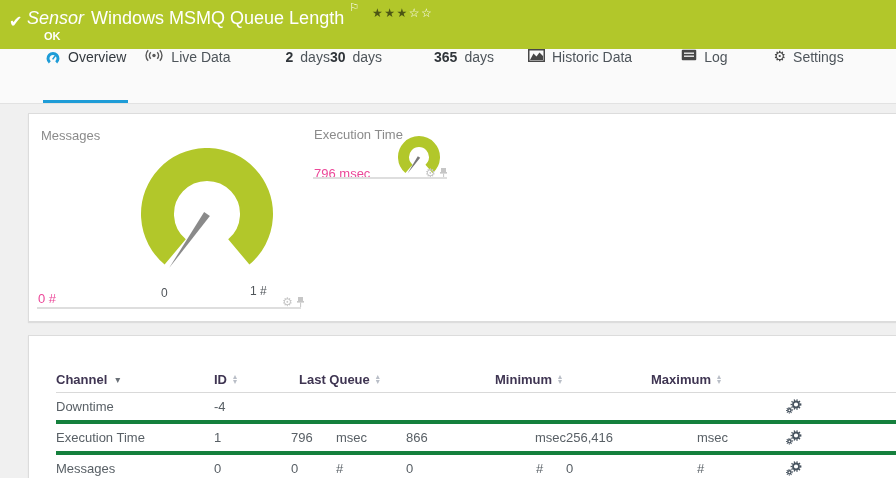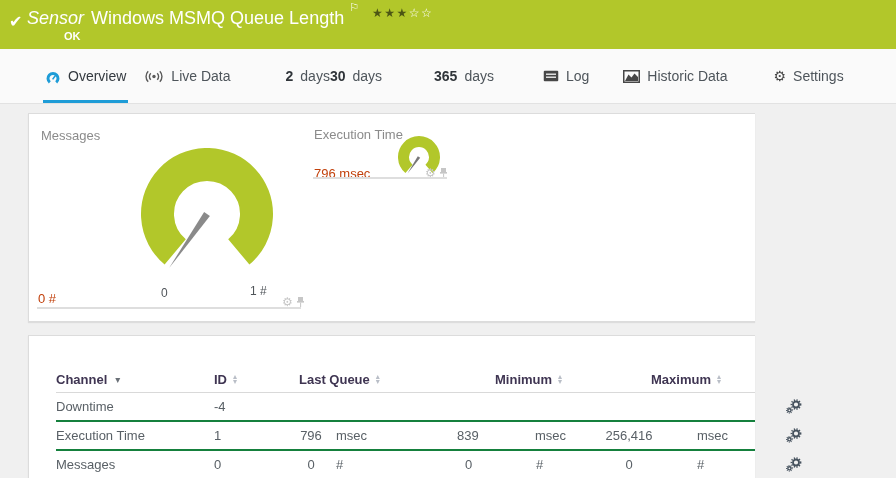--- a/index.html
+++ b/index.html
@@ -15,69 +15,69 @@
     background:#b2c72a;color:#fff;
   }
   .statusbar .check{position:absolute;left:9px;top:12px;font-size:16px;font-weight:bold;}
   .titlerow{position:absolute;left:27px;top:8px;display:flex;align-items:flex-start;white-space:nowrap;}
   .kind{font-style:italic;font-size:18px;}
   .sensor-title{font-size:18px;margin-left:7px;}
   .flag{font-size:11px;margin-left:5px;position:relative;top:-7px;}
   .stars{margin-left:13px;font-size:12px;letter-spacing:1.5px;position:relative;top:-2px;}
   .stars .f{color:#4c5614;}
   .stars .e{color:#ffffff;}
-  .okbadge{position:absolute;left:64px;top:30px;font-size:11px;font-weight:bold;}
+  .okbadge{position:absolute;left:44px;top:30px;font-size:11px;font-weight:bold;}
   
   .tabstrip{
     position:absolute;left:0;top:49px;width:896px;height:54px;
     background:#fafafa;border-bottom:1px solid #e2e2e2;
     display:flex;align-items:center;
   }
   .tab{
-    position:relative;height:100%;display:flex;align-items:center;gap:7px;
+    position:relative;height:100%;display:flex;align-items:flex-start;gap:7px;
     font-size:14px;color:#4e555b;cursor:pointer;white-space:nowrap;
   }
   .tab .tnum{font-weight:bold;color:#30353a;}
   .tab.active{color:#33393f;}
   .tab.active::after{
     content:"";position:absolute;left:-2px;right:-2px;bottom:0;height:3px;background:#1e9cd7;
   }
   .gearglyph{font-size:14px;color:#474747;line-height:1;}
   
   .panel{
-    position:absolute;left:28px;width:727px;background:#fff;
+    position:absolute;left:28px;width:868px;background:#fff;
     border:1px solid #dcdcdc;border-right:none;box-sizing:border-box;
     box-shadow:0 1px 1px rgba(0,0,0,0.08);
   }
   .panel.gauges{top:113px;height:209px;}
   .panel.channels{top:335px;height:160px;}
   .blocklabel{position:absolute;font-size:13px;color:#8b8b8b;}
-  .curval{position:absolute;font-size:13px;color:#c2410c;}
+  .curval{position:absolute;font-size:13px;color:#ec4899;}
   .scalelabel{position:absolute;font-size:12px;color:#4f5459;}
   .blockline{position:absolute;border-bottom:2px solid #dedede;}
   .corner-ctrls{position:absolute;display:flex;align-items:flex-end;gap:3px;color:#c6c6c6;}
   .mini-gear{font-size:12px;line-height:1;}
   
   .tbl{padding-top:30px;}
   .trow,.thead{
     display:grid;grid-template-columns:158px 77px 115px 160px 165px 1fr;
     align-items:center;margin:0 0 0 27px;height:27px;
     font-size:13px;color:#596066;
   }
   .thead{height:26px;border-bottom:1px solid #d9d9d9;color:#3f3552;font-weight:bold;}
-  .trow{border-bottom:2px solid #15803d;}
+  .trow{border-bottom:4px solid #15803d;}
   .hcell{display:flex;align-items:center;gap:6px;}
   .h-last{padding-left:8px;}
   .h-min{padding-left:89px;text-align:center;}
   .h-max{padding-left:85px;}
   .sort{display:flex;flex-direction:column;line-height:5px;font-size:8px;color:#b9bec7;}
   .sort i{font-style:normal;}
   .sort-active{font-size:10px;color:#6a7077;margin-left:2px;}
   .vcell{display:flex;align-items:center;}
-  .vcell .num{text-align:center;}
+  .vcell .num{text-align:left;}
   .c-last .num{width:40px;}
   .c-min .num{width:125px;}
   .c-max .num{width:126px;}
   .vcell .unit{margin-left:5px;}
   .rowgear{margin-left:55px;display:flex;align-items:center;}
   svg{display:block;}
 </style>
 </head>
 <body>
 
@@ -115,34 +115,34 @@
     <span>days</span>
   </div>
   <div class="tab" style="">
     <span class="tnum">30</span>
     <span>days</span>
   </div>
   <div class="tab" style="margin-left:52px">
     <span class="tnum">365</span>
     <span>days</span>
   </div>
+  <div class="tab" style="margin-left:34px">
+    <svg width="17" height="13" viewBox="0 0 17 13">
+      <rect x="0.75" y="0.75" width="15.5" height="11.5" fill="none" stroke="#474747" stroke-width="1.5"></rect>
+      <polygon points="2,11 5.5,4.5 8.5,7.5 11.5,3.5 15,7 15,11" fill="#474747"></polygon>
+    </svg>
+    <span>Historic Data</span>
+  </div>
   <div class="tab" style="margin-left:49px">
     <svg width="16" height="12" viewBox="0 0 16 12">
       <rect x="0.75" y="0.75" width="14.5" height="10.5" rx="1" fill="#474747"></rect>
       <line x1="3" y1="4.2" x2="13" y2="4.2" stroke="#fafafa" stroke-width="1.3"></line>
       <line x1="3" y1="7.2" x2="13" y2="7.2" stroke="#fafafa" stroke-width="1.3"></line>
     </svg>
     <span>Log</span>
-  </div>
-  <div class="tab" style="margin-left:34px">
-    <svg width="17" height="13" viewBox="0 0 17 13">
-      <rect x="0.75" y="0.75" width="15.5" height="11.5" fill="none" stroke="#474747" stroke-width="1.5"></rect>
-      <polygon points="2,11 5.5,4.5 8.5,7.5 11.5,3.5 15,7 15,11" fill="#474747"></polygon>
-    </svg>
-    <span>Historic Data</span>
   </div>
   <div class="tab" style="margin-left:46px">
     <span class="gearglyph">⚙</span>
     <span>Settings</span>
   </div>
 </div>
 
 <div class="panel gauges">
 
   <span class="blocklabel" style="left:12px;top:14px">Messages</span>
@@ -251,21 +251,21 @@
     </div>
 
     <div class="trow">
       <span>Execution Time</span>
       <span>1</span>
       <span class="vcell c-last">
           <span class="num">796</span>
           <span class="unit">msec</span>
         </span>
       <span class="vcell c-min">
-          <span class="num">839</span>
+          <span class="num">866</span>
           <span class="unit">msec</span>
         </span>
       <span class="vcell c-max">
           <span class="num">256,416</span>
           <span class="unit">msec</span>
         </span>
       <span class="rowgear">
         <svg width="16" height="15" viewBox="0 0 16 15">
           <circle cx="10" cy="5.5" r="3" fill="none" stroke="#46525e" stroke-width="1.8"></circle>
           <circle cx="10" cy="5.5" r="4.6" fill="none" stroke="#46525e" stroke-width="1.6" stroke-dasharray="1.2 1.5"></circle>

